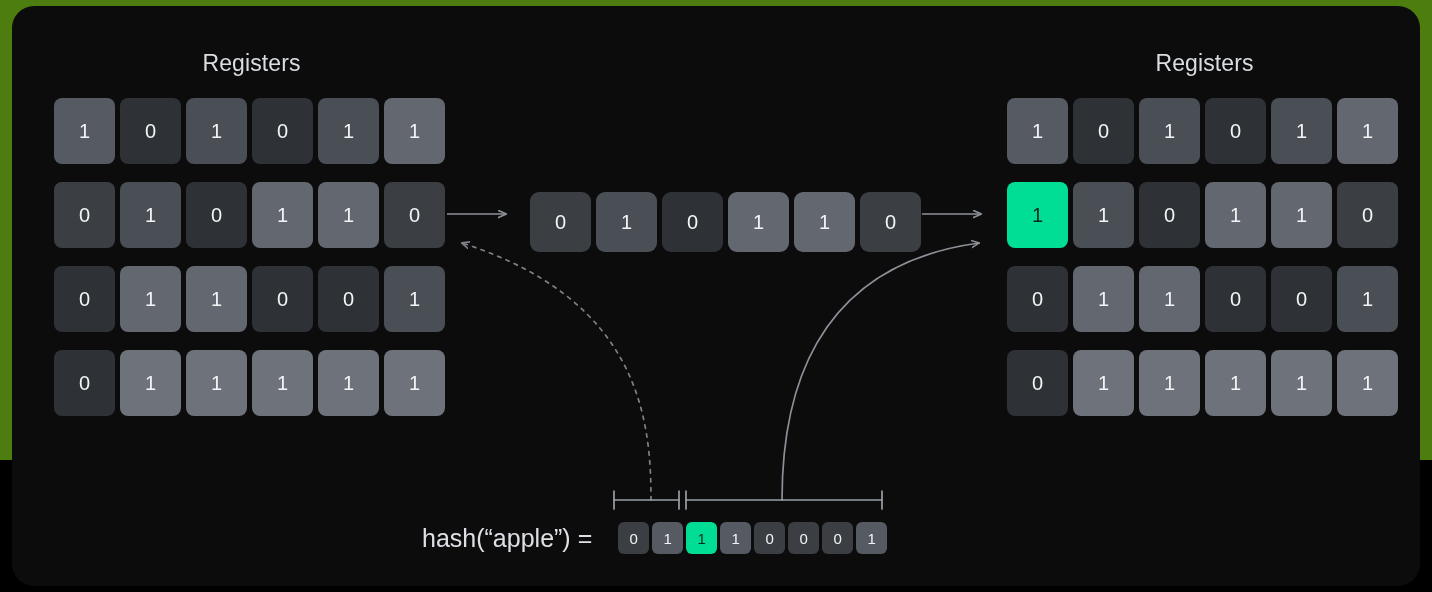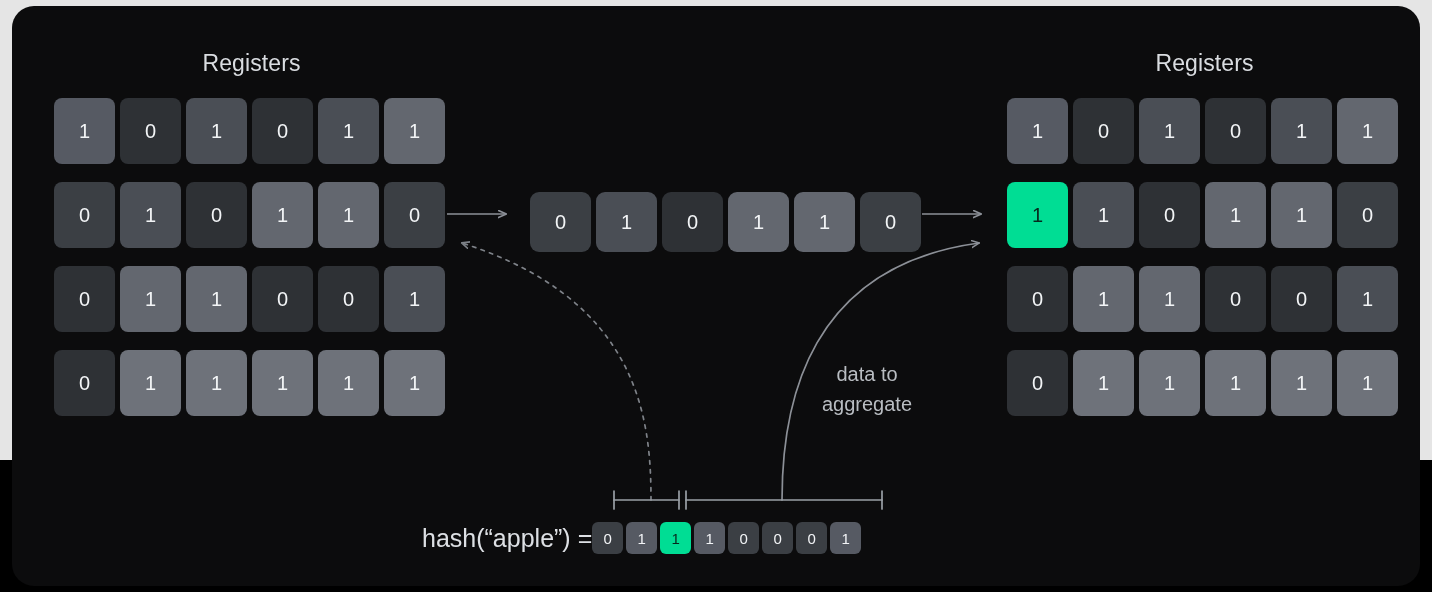--- a/index.html
+++ b/index.html
@@ -9,21 +9,21 @@
     height: 592px;
     background: #000000;
     font-family: "Liberation Sans", sans-serif;
     overflow: hidden;
   }
 
   #stage {
     position: relative;
     width: 1432px;
     height: 460px;
-    background: #e5e5e5;
+    background: #4d7c0f;
   }
 
   #panel {
     position: absolute;
     left: 12px;
     top: 6px;
     width: 1408px;
     height: 580px;
     background: #0c0c0d;
     border-radius: 22px;
@@ -103,21 +103,21 @@
   #anno-index { left: 492px; top: 353px; width: 160px; }
   #anno-agg   { left: 775px; top: 353px; width: 160px; }
 
   
   #hash-line {
     position: absolute;
     left: 410px;
     top: 516px;
     display: flex;
     align-items: center;
-    gap: 0;
+    gap: 26px;
   }
   #hash-label {
     font-size: 25px;
     color: #dde0e4;
     white-space: nowrap;
   }
   #hash-bits {
     display: flex;
     gap: 3px;
   }
@@ -218,22 +218,20 @@
     <div id="mid-row">
         <div class="cell s1">0</div>
         <div class="cell s2">1</div>
         <div class="cell s0">0</div>
         <div class="cell s4">1</div>
         <div class="cell s4">1</div>
         <div class="cell s1">0</div>
       </div>
 
 
-    <div class="anno" id="anno-agg">data to
-aggregate</div>
 
     <div id="hash-line">
       <div id="hash-label">hash(“apple”) =</div>
       <div id="hash-bits">
           <div class="cell s1">0</div>
           <div class="cell s3">1</div>
           <div class="cell hl">1</div>
           <div class="cell s3">1</div>
           <div class="cell s1">0</div>
           <div class="cell s1">0</div>

